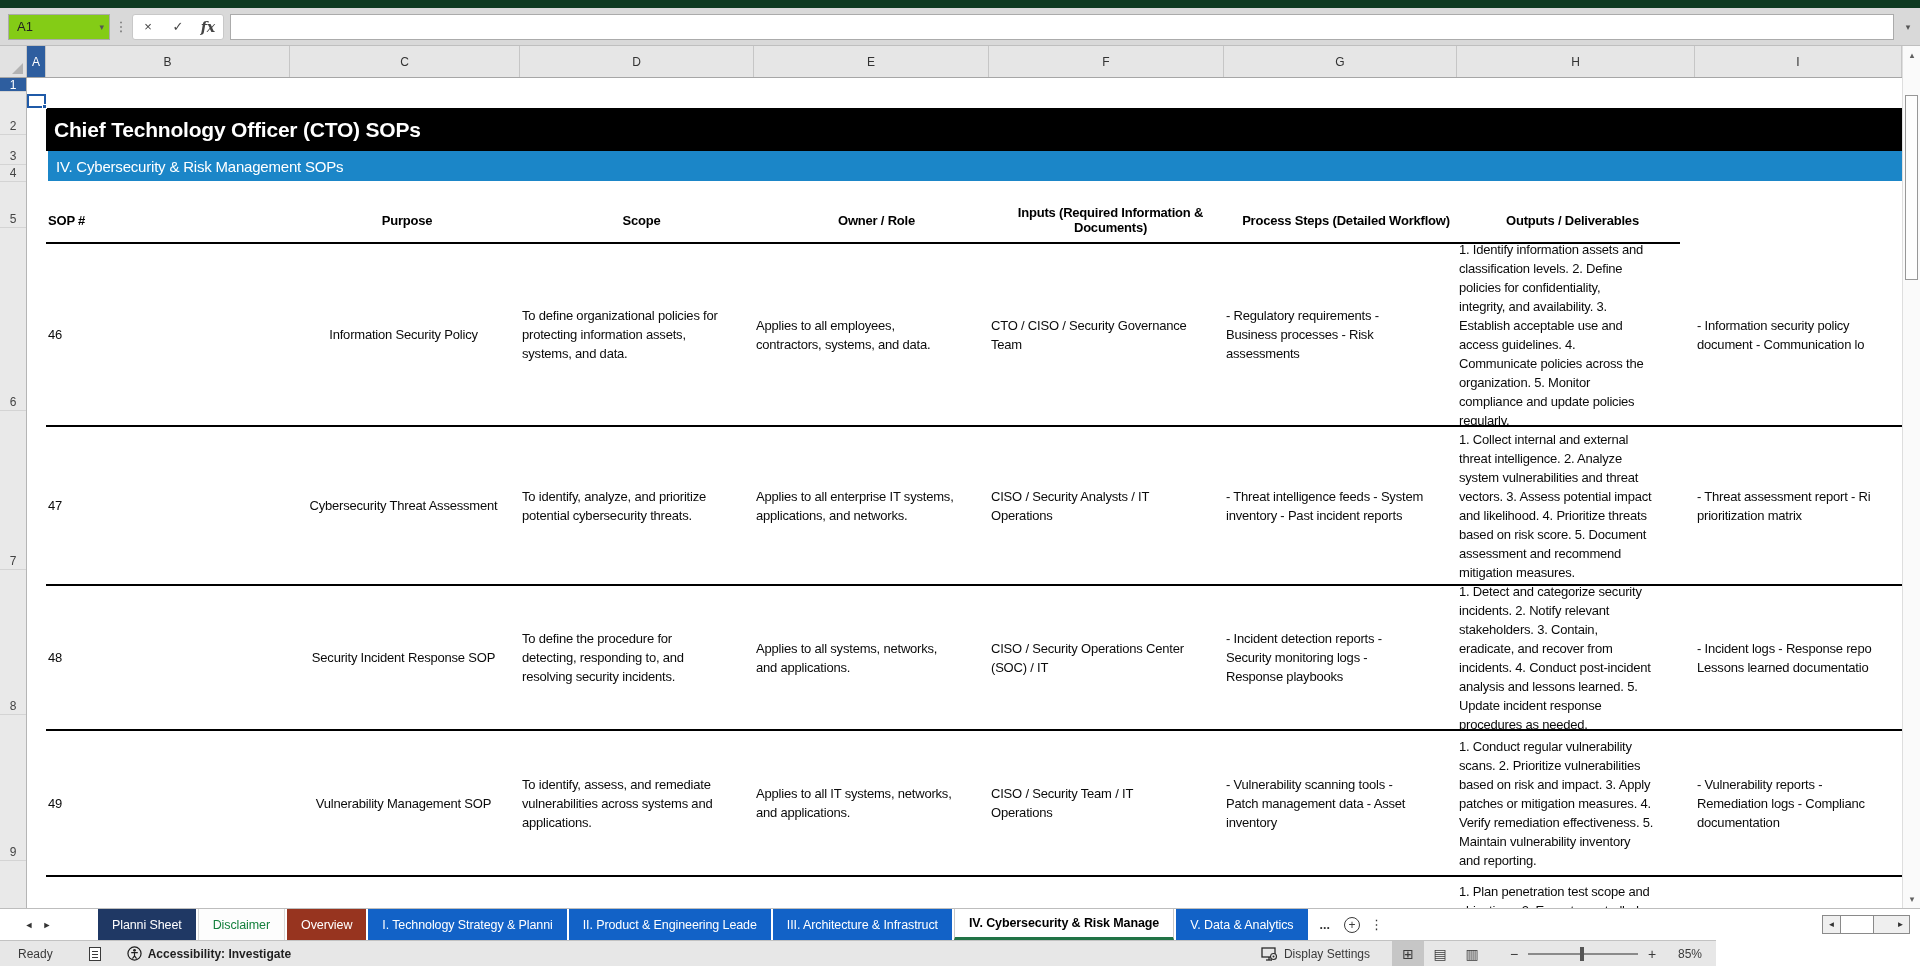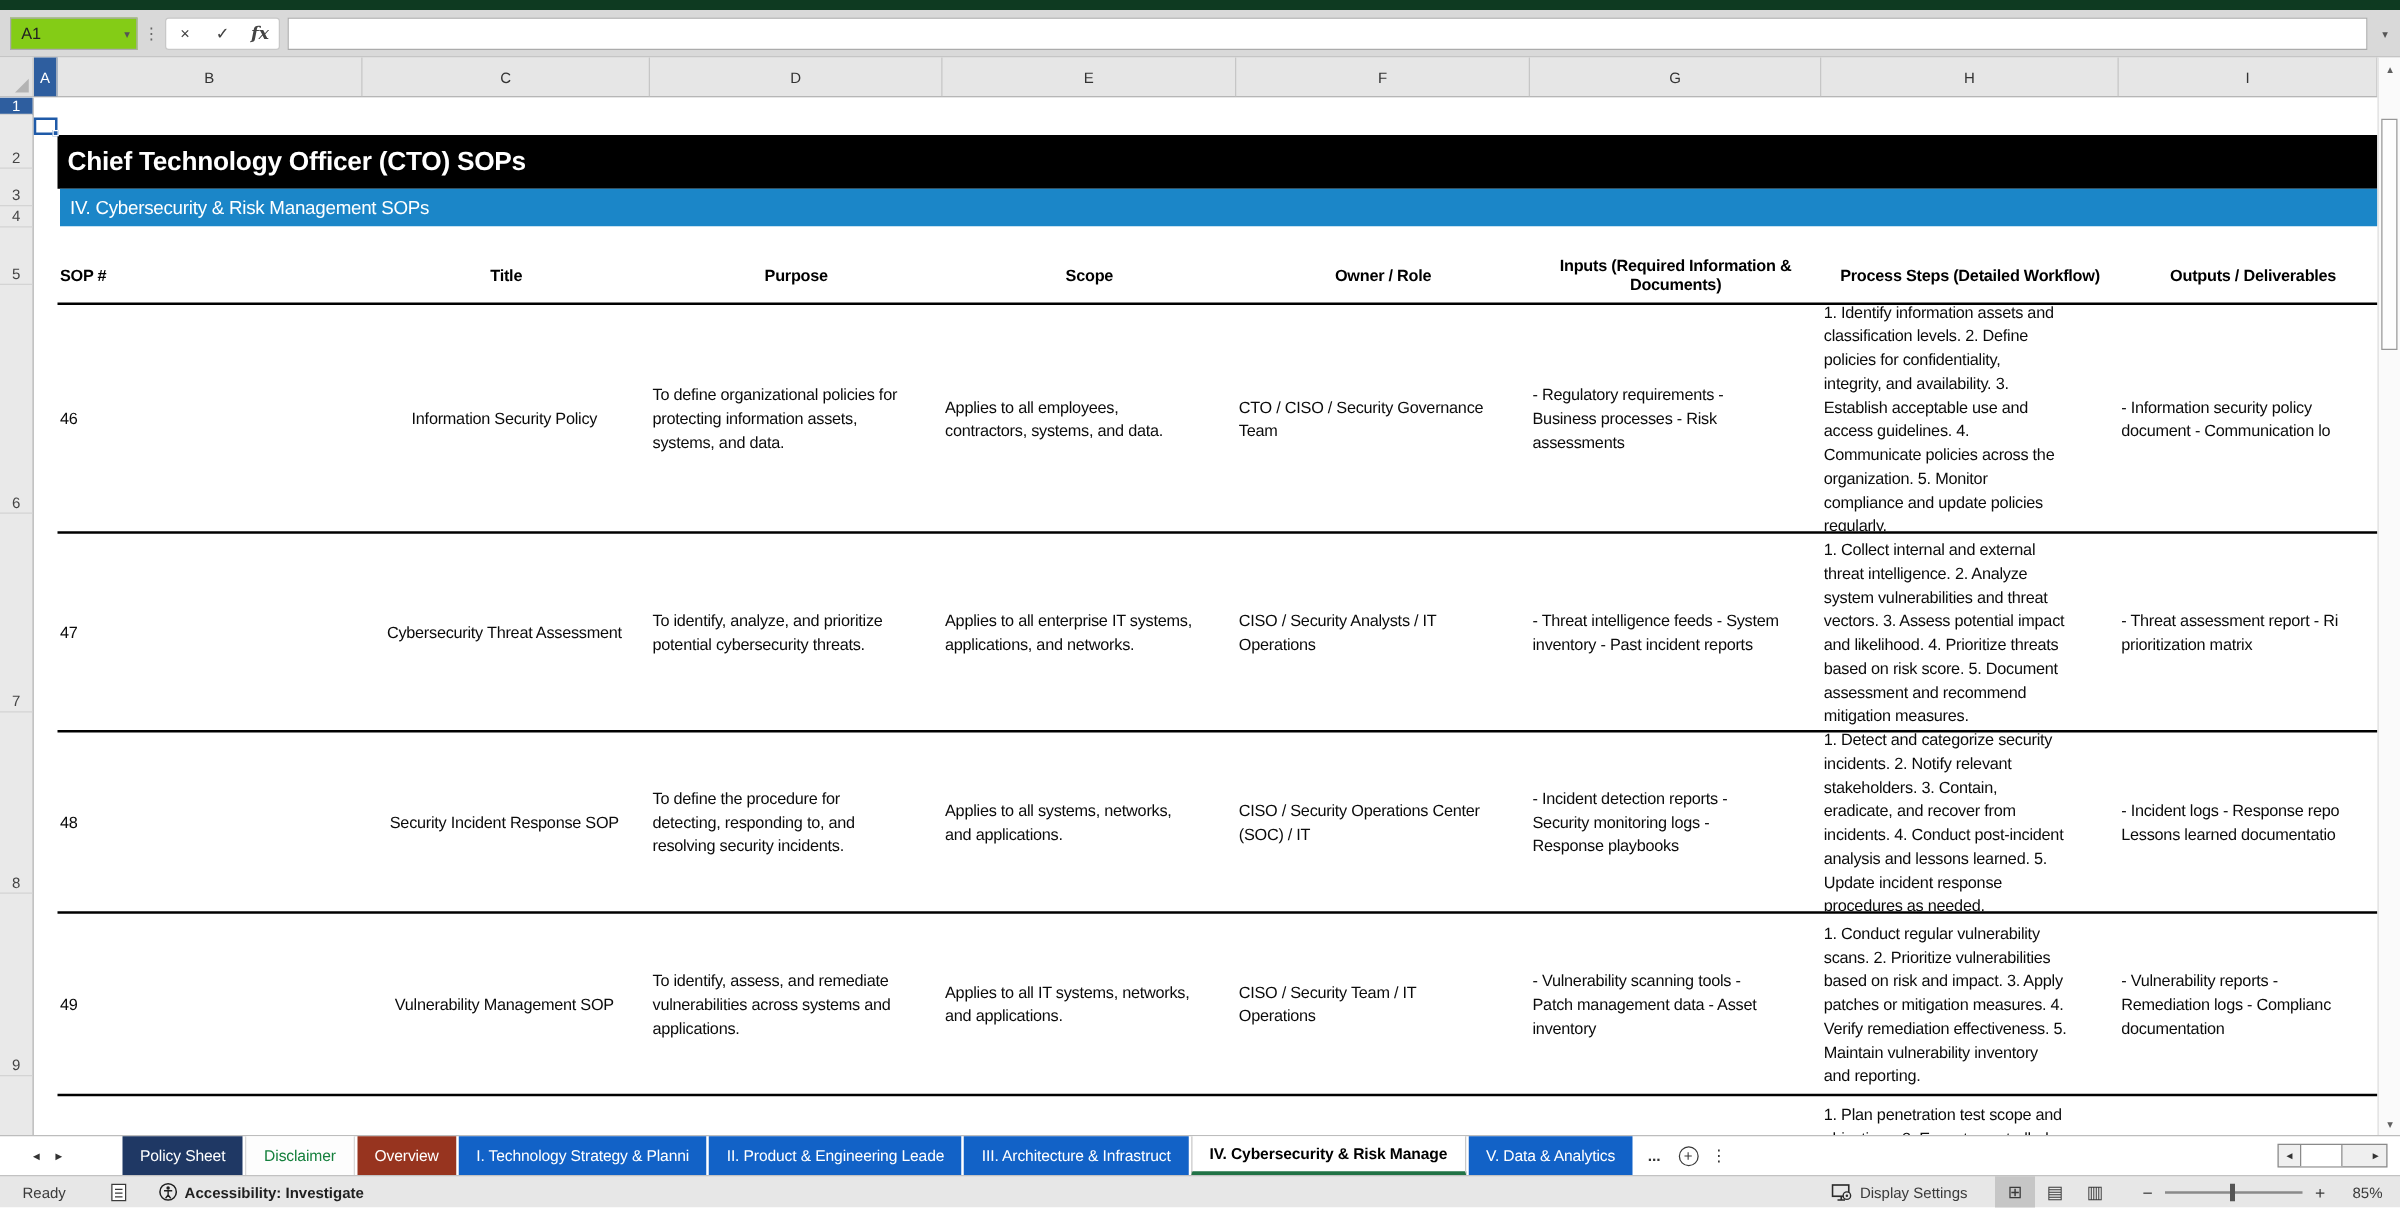--- a/index.html
+++ b/index.html
@@ -107,21 +107,21 @@
     display:flex; align-items:center; justify-content:center; font-size:12px; color:#3a3a3a;
     margin:0 10px 0 6px; line-height:1; }
   .kebab { display:flex; align-items:center; color:#333; font-size:13px; margin-right:10px; }
   .minisc { align-self:center; margin-left:auto; margin-right:10px; height:19px; width:88px;
     border:1px solid #8A8A8A; display:flex; background:#EFEFEF; }
   .msc-arrow { width:17px; display:flex; align-items:center; justify-content:center; font-size:8px; color:#333; }
   .msc-thumb { width:34px; background:#fff; border-left:1px solid #8A8A8A; border-right:1px solid #8A8A8A; }
   .msc-track { flex:1; }
 
   
-  .statusbar { position:absolute; left:0; top:940px; width:1920px; height:26px; background:#E7E7E7;
+  .statusbar { position:absolute; left:0; top:940px; width:1716px; height:26px; background:#E7E7E7;
     border-top:1px solid #C2C2C2; display:flex; align-items:center; font-size:12px; color:#3a3a3a; }
   .st-ready { margin-left:18px; }
   .macroicon { margin-left:36px; width:12px; height:14px; border:1px solid #3a3a3a; position:relative; background:#fff; }
   .macroicon:before { content:""; position:absolute; left:2px; top:3px; right:2px; height:1px; background:#3a3a3a;
     box-shadow:0 3px 0 #3a3a3a, 0 6px 0 #3a3a3a; }
   .accwrap { display:flex; align-items:center; margin-left:26px; gap:6px; }
   .accessicon { width:15px; height:15px; }
   .st-acc { font-weight:bold; color:#1f1f1f; }
   .st-right { margin-left:auto; display:flex; align-items:center; }
   .dswrap { display:flex; align-items:center; gap:6px; }
@@ -198,21 +198,20 @@
       </div>
       <div class="r3">
         <div class="band-blue">IV. Cybersecurity &amp; Risk Management SOPs</div>
       </div>
       <div class="r4"></div>
 
       <div class="row r5">
         <div class="aspace"></div>
         <div class="row-inner bb2">
           <div class="hcell hl w-b">SOP #</div>
-          <div class="hcell w-c">Title</div>
           <div class="hcell w-d">Purpose</div>
           <div class="hcell w-e">Scope</div>
           <div class="hcell w-f">Owner / Role</div>
           <div class="hcell w-g">Inputs (Required Information &amp; Documents)</div>
           <div class="hcell w-h">Process Steps (Detailed Workflow)</div>
           <div class="hcell w-i">Outputs / Deliverables</div>
         </div>
       </div>
 
       <div class="row drow r6">
@@ -413,21 +412,21 @@
   <div class="vscroll">
     <div class="vs-arrow vs-up">▴</div>
     <div class="vs-thumb"></div>
     <div class="vs-arrow vs-down">▾</div>
   </div>
 
   <div class="tabbar">
     <span class="tnav first">◄</span>
     <span class="tnav">►</span>
     <div class="tabs">
-      <div class="tab navy">Policy Sheet</div>
+      <div class="tab navy">Planni Sheet</div>
       <div class="tab plain">Disclaimer</div>
       <div class="tab red">Overview</div>
       <div class="tab blue">I. Technology Strategy &amp; Planni</div>
       <div class="tab blue">II. Product &amp; Engineering Leade</div>
       <div class="tab blue">III. Architecture &amp; Infrastruct</div>
       <div class="tab active">IV. Cybersecurity &amp; Risk Manage</div>
       <div class="tab blue">V. Data &amp; Analytics</div>
       <span class="more">...</span>
       <span class="addbtn">+</span>
       <span class="kebab">⋮</span>

